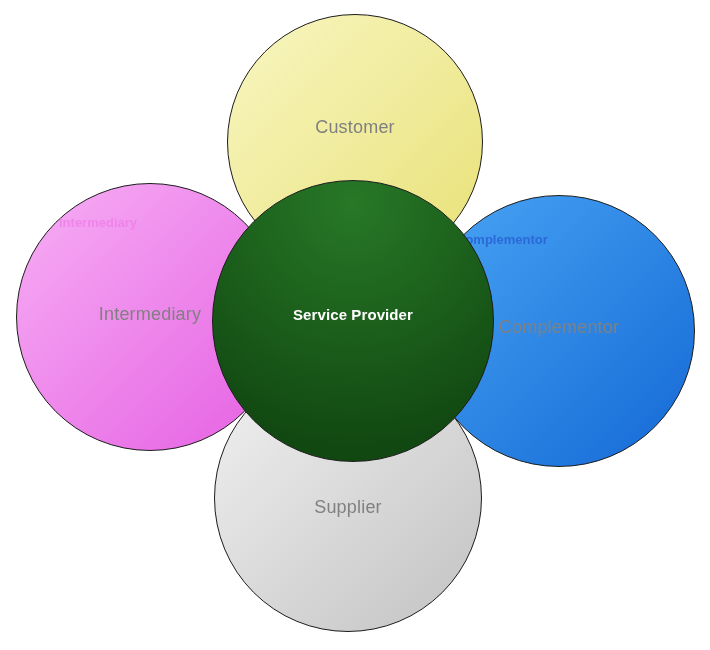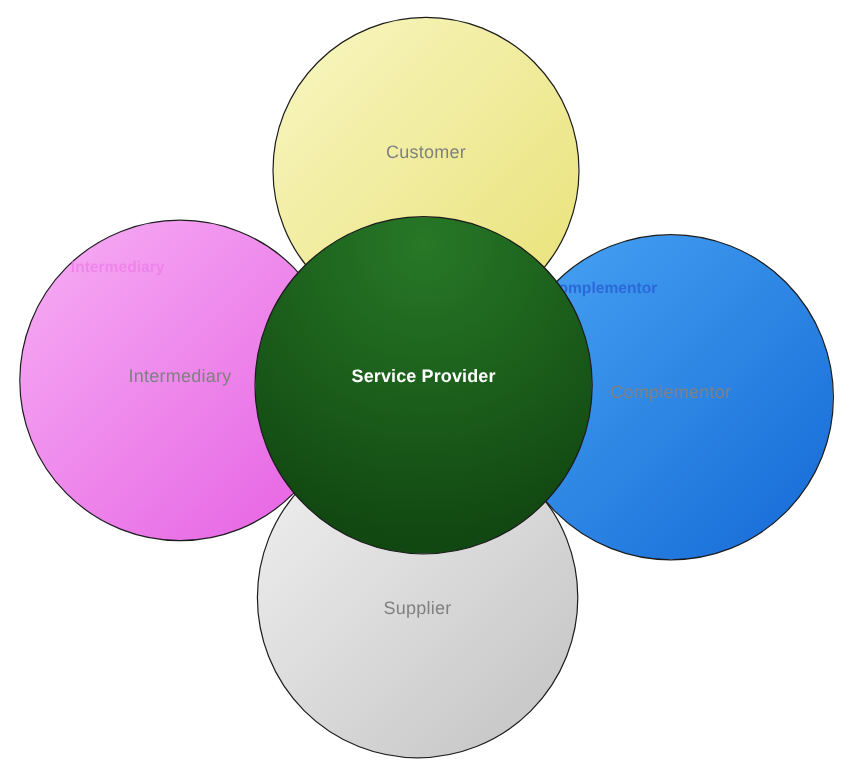--- a/index.html
+++ b/index.html
@@ -40,21 +40,21 @@
   }
   .c-provider {
     left:212px; top:180px; width:282px; height:282px;
     background:radial-gradient(circle at 50% 8%, #277827 0%, #114711 85%);
     z-index:5;
   }
   .label {
     position:absolute;
     left:50%;
     transform:translate(-50%,-50%);
-    font-size:15px;
+    font-size:18px;
     color:#808080;
     white-space:nowrap;
     letter-spacing:0.2px;
   }
   .lbl-customer      { top:112px; }
   .lbl-intermediary  { top:130px; }
   .lbl-complementor  { top:131px; }
   .lbl-supplier      { top:142px; }
   .lbl-provider {
     top:133px;

